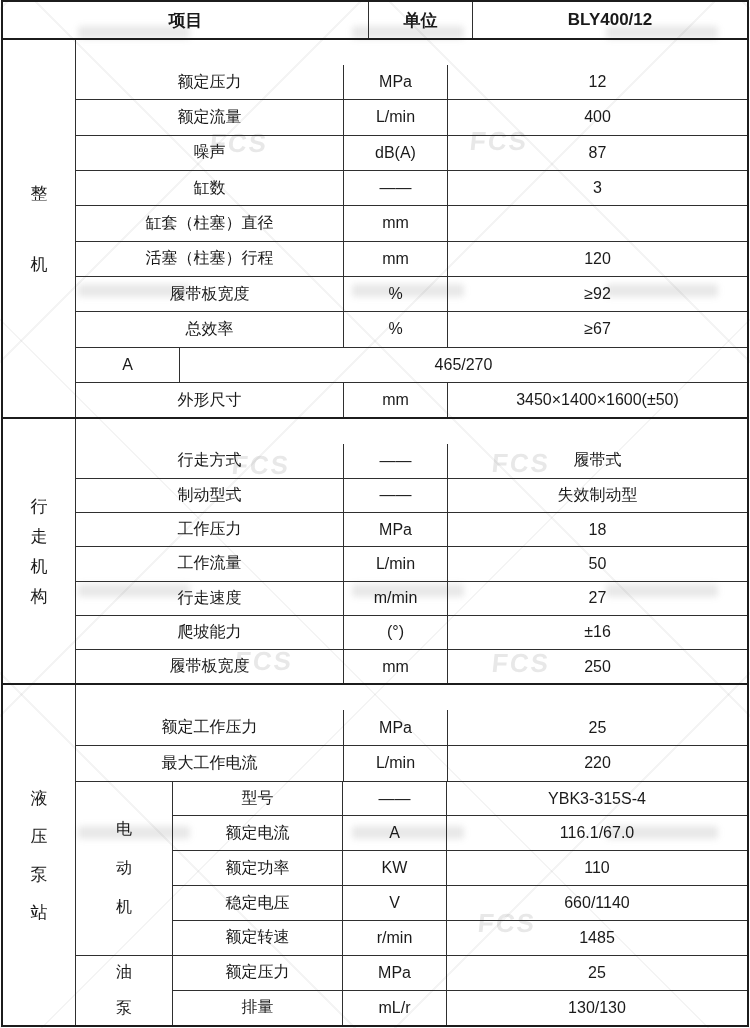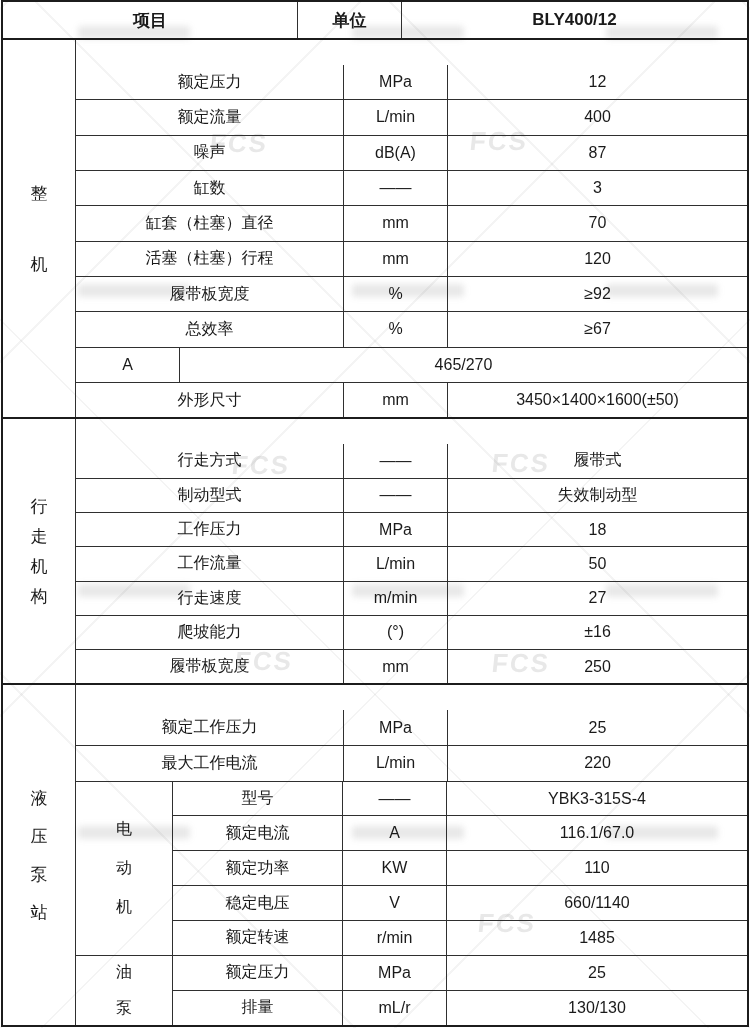--- a/index.html
+++ b/index.html
@@ -15,21 +15,21 @@
       color:rgba(110,110,110,0.16);transform:skewX(-6deg);}
   .wm .smudge{position:absolute;width:112px;height:13px;border-radius:3px;
       background:rgba(90,90,90,0.14);filter:blur(3px);}
 
   
   .tbl{position:absolute;left:1px;top:0;width:748px;height:1027px;z-index:1;
        box-sizing:border-box;border:2px solid #1c1c1c;display:flex;flex-direction:column;
        background:transparent;font-size:16px;}
   .hdr{display:flex;height:36px;flex:none;border-bottom:2px solid #1c1c1c;font-weight:bold;font-size:17px;}
   .hc{display:flex;align-items:center;justify-content:center;box-sizing:border-box;}
-  .hc.item{width:295px;border-right:1px solid #2f2f2f;}
+  .hc.item{width:366px;border-right:1px solid #2f2f2f;}
   .hc.unit{width:104px;border-right:1px solid #2f2f2f;}
   .hc.val{flex:1;}
 
   .body{flex:1;display:flex;flex-direction:column;}
   .section{display:flex;box-sizing:border-box;}
   .section + .section{border-top:2px solid #1c1c1c;}
   .sec-whole{flex:10;}
   .sec-travel{flex:7;}
   .sec-pump{flex:9;}
 
@@ -119,21 +119,20 @@
             <div class="cell cv">87</div>
           </div>
           <div class="row">
             <div class="cell ci">缸数</div>
             <div class="cell cu">——</div>
             <div class="cell cv">3</div>
           </div>
           <div class="row">
             <div class="cell ci">缸套（柱塞）直径</div>
             <div class="cell cu">mm</div>
-            <div class="cell cv">70</div>
           </div>
           <div class="row">
             <div class="cell ci">活塞（柱塞）行程</div>
             <div class="cell cu">mm</div>
             <div class="cell cv">120</div>
           </div>
           <div class="row">
             <div class="cell ci">履带板宽度</div>
             <div class="cell cu">%</div>
             <div class="cell cv">≥92</div>

